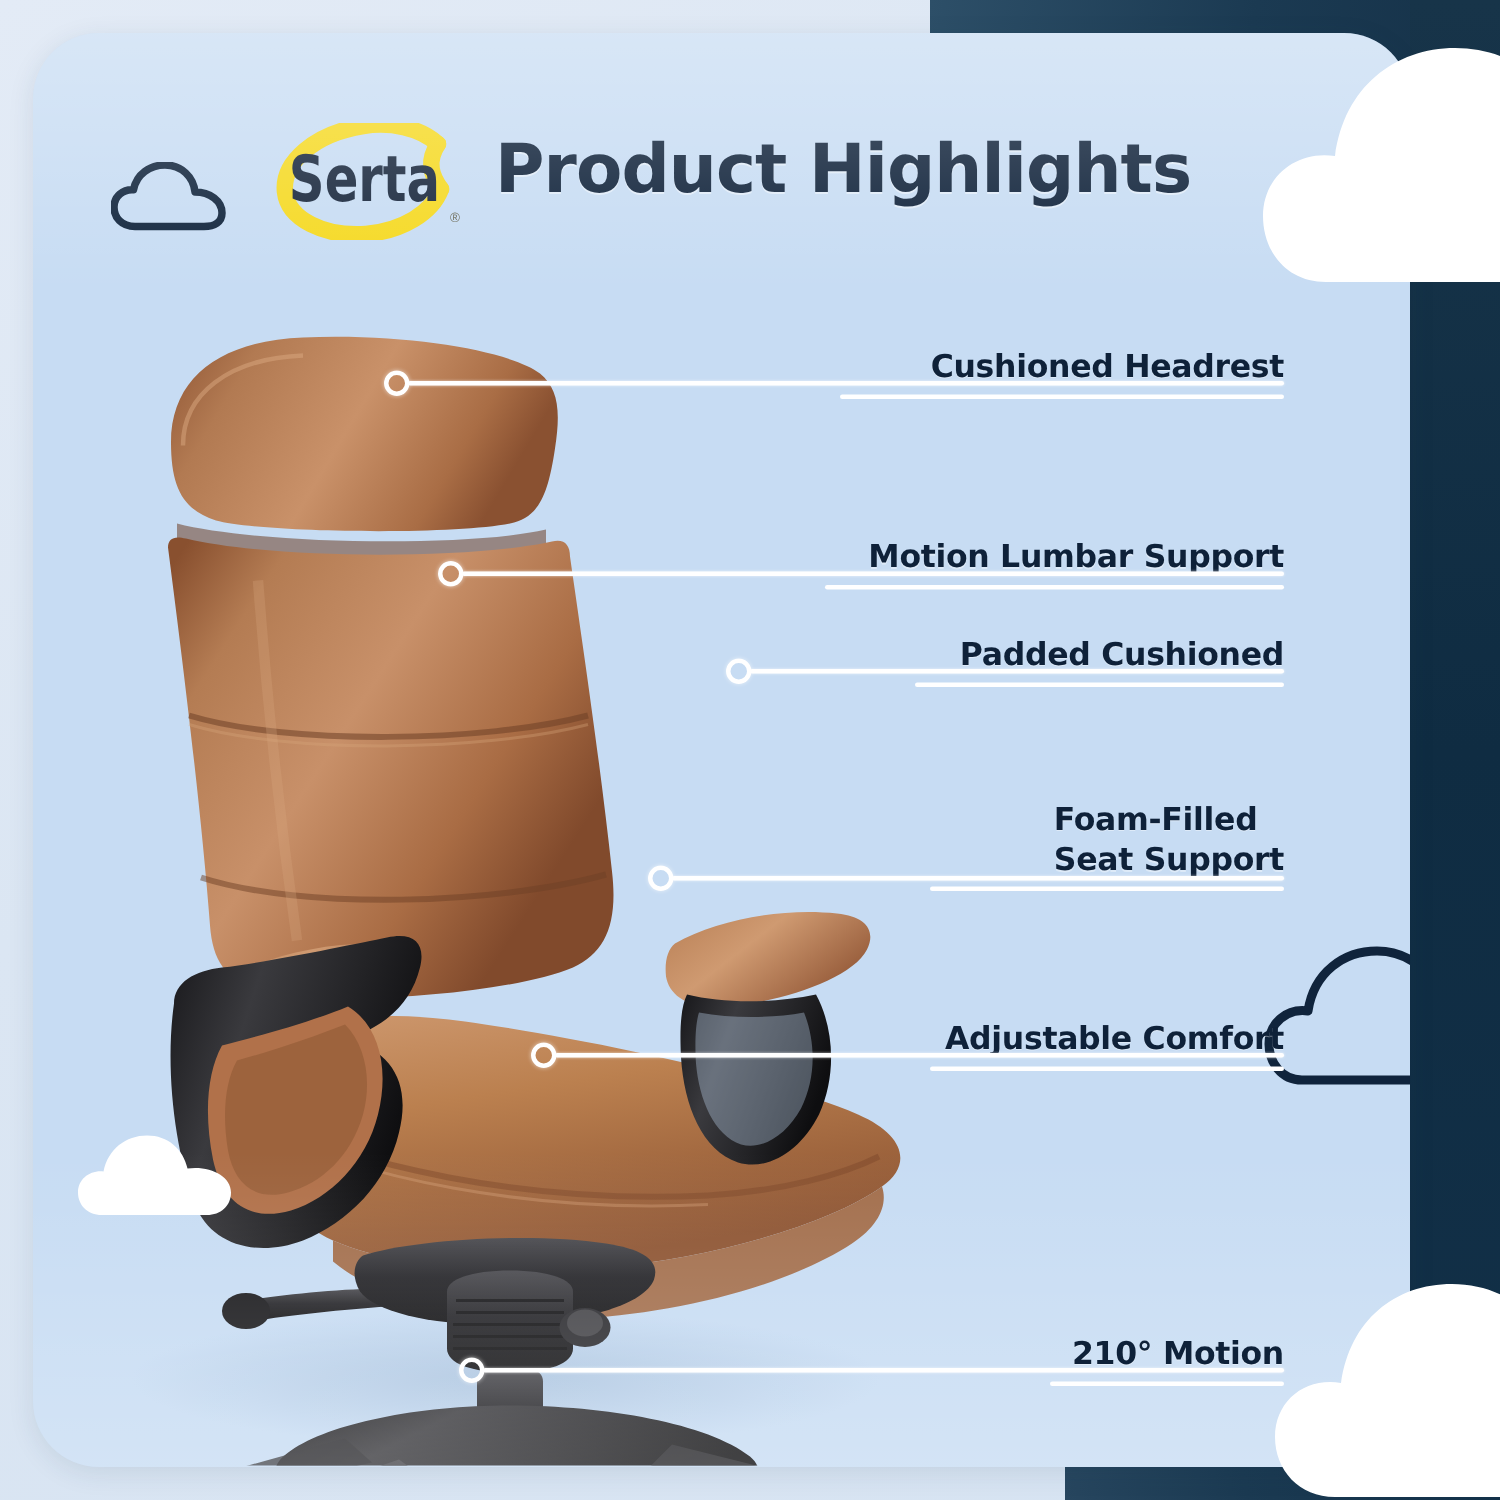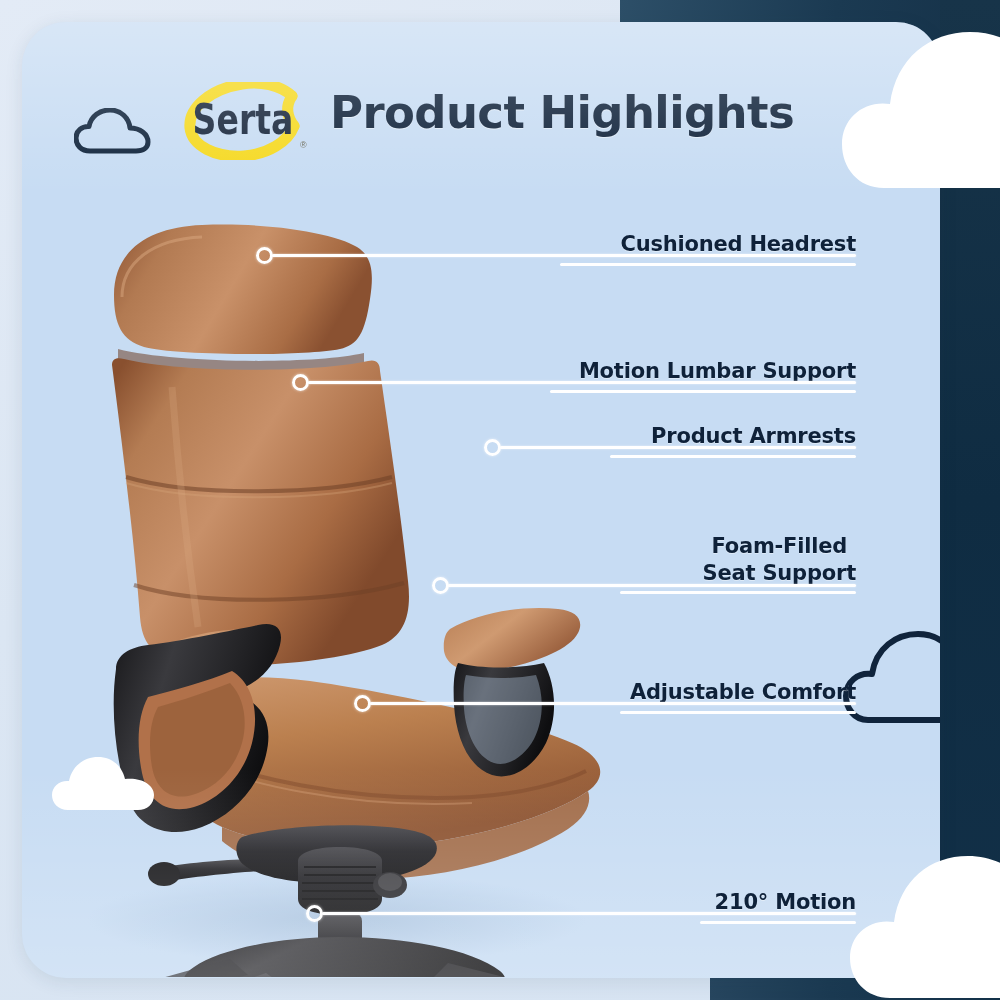--- a/index.html
+++ b/index.html
@@ -66,21 +66,21 @@
 
   
   .chair{ position:absolute; left:30px; top:155px; width:580px; height:800px; }
 
   
   .callout{ position:absolute; }
   .callout .label{
     position:absolute; right:0; bottom:9px;
     font-size:21px; font-weight:700; color:#0e2139;
     font-family:"DejaVu Sans","Liberation Sans",sans-serif;
-    letter-spacing:-.2px; text-align:center; white-space:nowrap;
+    letter-spacing:-.2px; text-align:left; white-space:nowrap;
     line-height:1.26; text-shadow:0 1px 0 rgba(255,255,255,.40);
   }
   .callout.two-line .label{ bottom:8px; white-space:normal; }
   .callout .rule{
     position:absolute; right:0; bottom:0; height:3px;
     background:#ffffff; border-radius:2px;
   }
   .leader{
     position:absolute; height:3px; background:#ffffff; border-radius:2px;
     box-shadow:0 0 2px rgba(255,255,255,.7);
@@ -297,21 +297,21 @@
   <div class="dot" style="left:256px; top:247px;"></div>
 
   <div class="callout" style="left:550px; top:345px; width:306px; height:48px;">
     <div class="label">Motion Lumbar Support</div>
     <div class="rule" style="width:306px;"></div>
   </div>
   <div class="leader" style="left:308px; top:381px; width:548px;"></div>
   <div class="dot" style="left:292px; top:374px;"></div>
 
   <div class="callout" style="left:610px; top:410px; width:246px; height:48px;">
-    <div class="label">Product Armrests</div>
+    <div class="label">Padded Cushioned</div>
     <div class="rule" style="width:246px;"></div>
   </div>
   <div class="leader" style="left:500px; top:446px; width:356px;"></div>
   <div class="dot" style="left:484px; top:439px;"></div>
 
   <div class="callout two-line" style="left:620px; top:512px; width:236px; height:82px;">
     <div class="label">
       <span>Foam-Filled</span><br>
       <span>Seat Support</span>
     </div>

